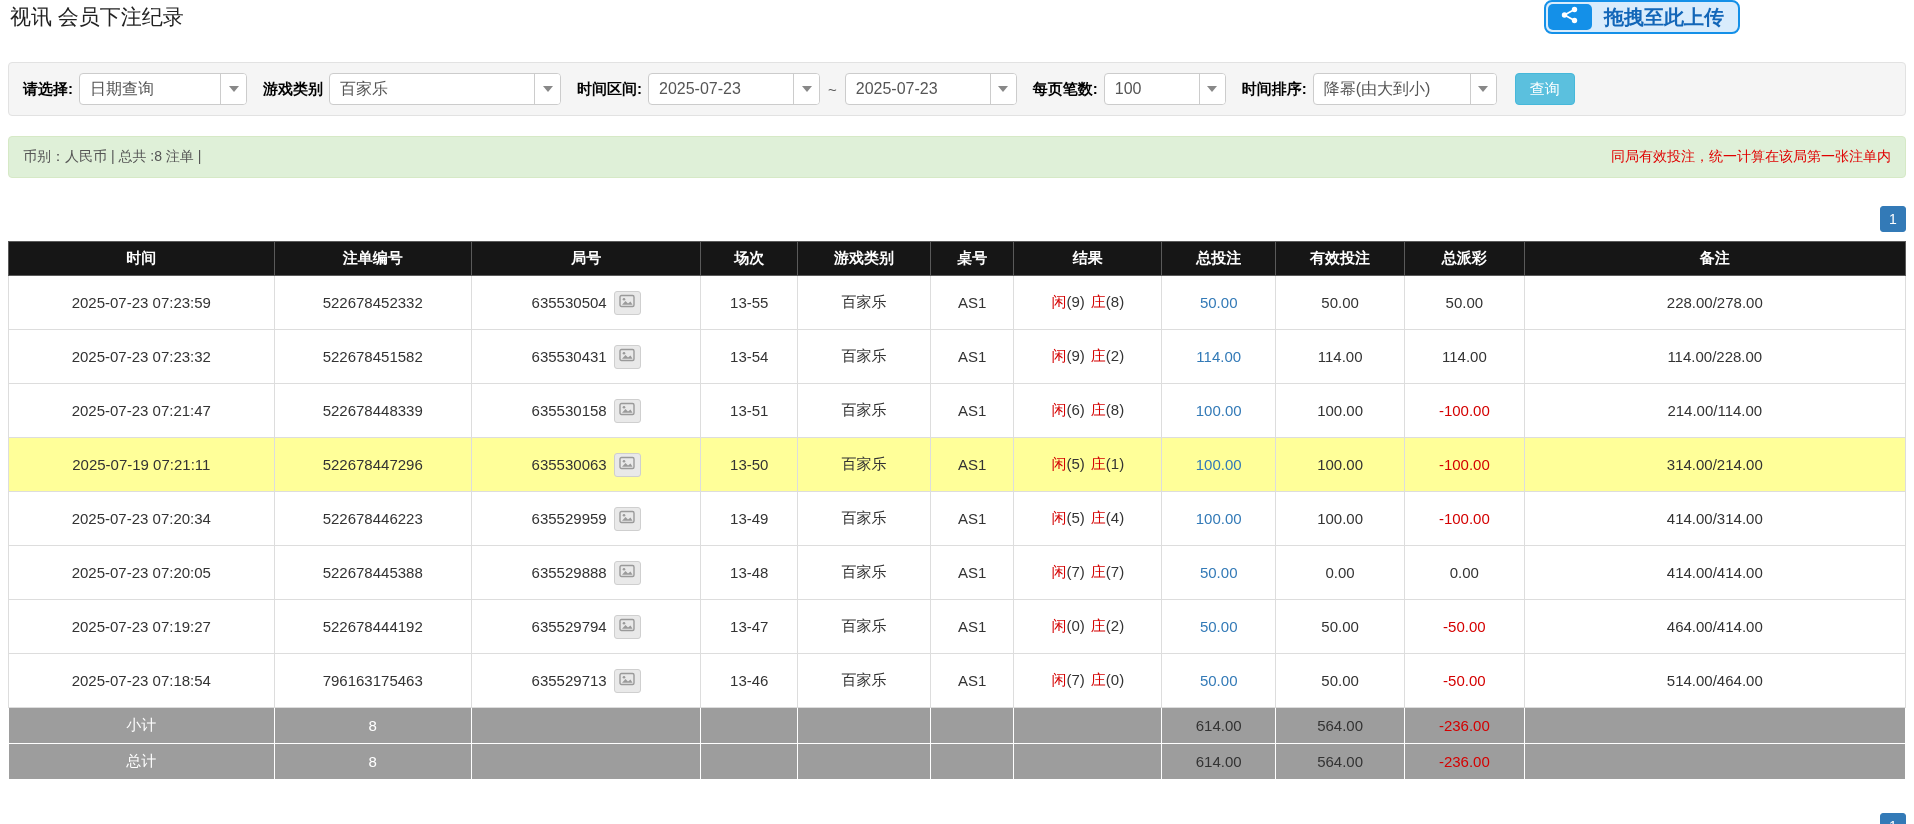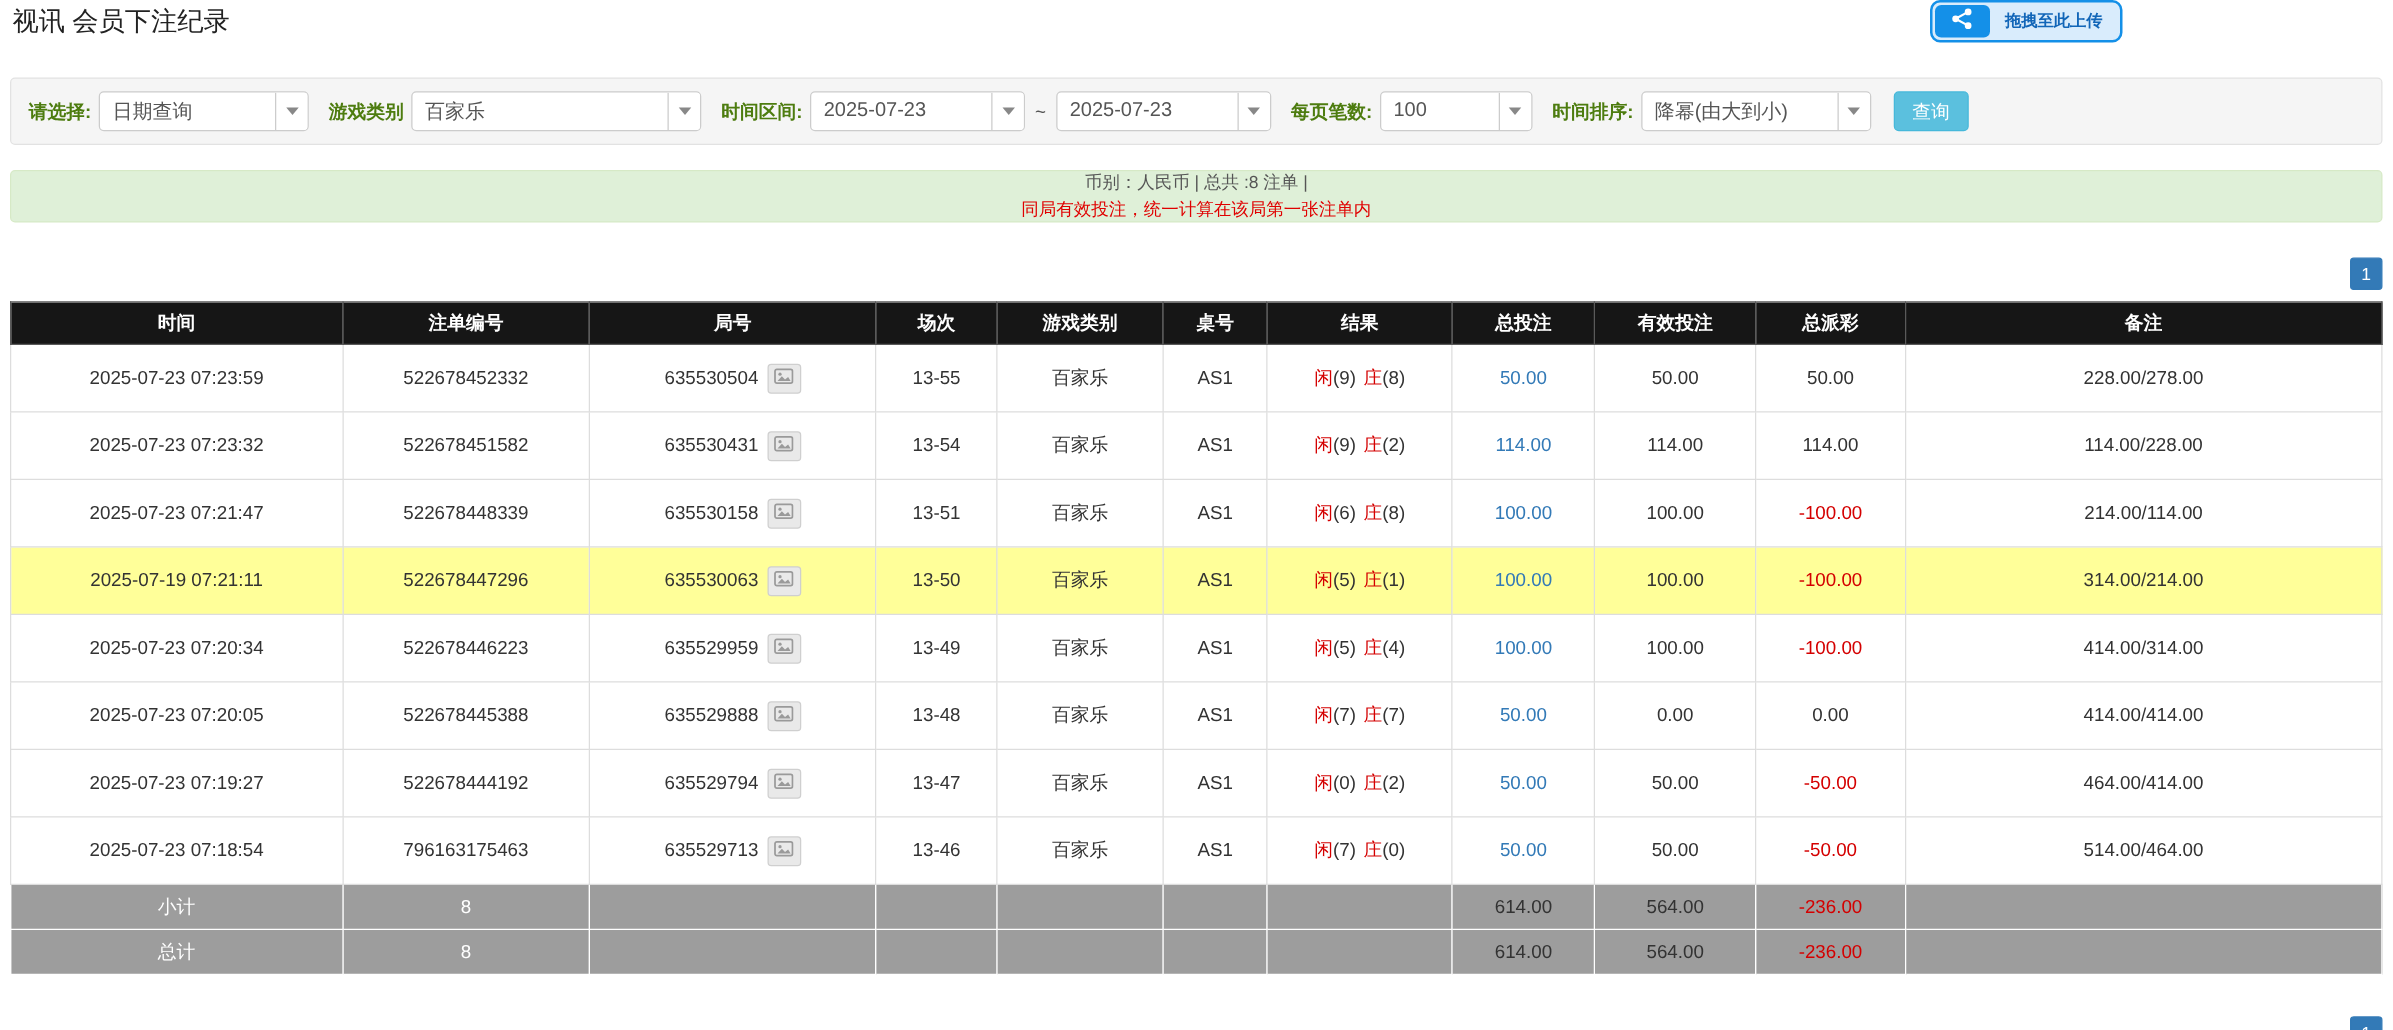--- a/index.html
+++ b/index.html
@@ -8,42 +8,42 @@
     background: #fff; font-family: "Liberation Sans", "DejaVu Sans", sans-serif;
   }
 
   
   .topbar { position: relative; height: 62px; }
   .page-title { position: absolute; left: 10px; top: 3px; font-size: 21px; color: #222; font-weight: 500; }
   .upload { position: absolute; left: 1544px; top: 0; display: flex; align-items: center;
     background: #d9ecfc; border: 2px solid #1490e8; border-radius: 8px; padding: 2px; height: 34px; cursor: pointer; }
   .upload-tile { width: 44px; height: 26px; background: #1490e8; border-radius: 5px;
     display: flex; align-items: center; justify-content: center; }
-  .upload-label { padding: 0 12px; font-weight: bold; color: #1266b8; font-size: 13px; white-space: nowrap; }
+  .upload-label { padding: 0 12px; font-weight: bold; color: #1266b8; font-size: 20px; white-space: nowrap; }
 
   
   .filter-bar { margin: 0 8px; height: 54px; background: #f5f5f5; border: 1px solid #e2e2e2;
     border-radius: 4px; display: flex; align-items: center; padding: 0 14px; gap: 6px; }
-  .f-label { color: #4d7c0f; font-weight: bold; font-size: 15px; white-space: nowrap; margin-left: 10px; }
+  .f-label { color: #000000; font-weight: bold; font-size: 15px; white-space: nowrap; margin-left: 10px; }
   .f-label.first { margin-left: 0; }
   .combo { display: flex; height: 32px; background: #fff; border: 1px solid #ccc; border-radius: 4px; overflow: hidden; flex: none; }
   .combo-value { padding: 0 10px; display: flex; align-items: center; font-size: 16px; color: #555;
     flex: 1; white-space: nowrap; overflow: hidden; cursor: pointer; }
   .combo-caret { width: 26px; border-left: 1px solid #ccc; display: flex; align-items: center;
     justify-content: center; background: #fff; cursor: pointer; border-top:none; border-right:none; border-bottom:none; padding:0; }
   .caret { width: 0; height: 0; border-left: 5px solid transparent; border-right: 5px solid transparent; border-top: 6px solid #888; }
   .w-mode { width: 168px; } .w-game { width: 232px; } .w-date { width: 172px; }
   .w-size { width: 122px; } .w-sort { width: 184px; }
   .tilde { color: #555; font-size: 15px; margin: 0 2px; }
   .search-btn { margin-left: 12px; height: 32px; padding: 0 14px; background: #5bc0de; border: 1px solid #46b8da;
     color: #fff; font-size: 15px; border-radius: 4px; cursor: pointer; flex: none; }
 
   
   .summary-bar { margin: 20px 8px 0; height: 42px; background: #dff0d8; border: 1px solid #d6e9c6;
-    border-radius: 4px; display: flex; align-items: center; justify-content: space-between; padding: 0 14px; flex-direction: column; }
+    border-radius: 4px; display: flex; align-items: center; justify-content: space-between; padding: 0 14px; }
   .summary-left { color: #555; font-size: 14px; }
   .summary-note { color: #e00000; font-size: 14px; }
 
   
   .pager-top { display: flex; justify-content: flex-end; margin: 28px 8px 9px; }
   .pager-bottom { position: absolute; top: 813px; right: 8px; display: flex; justify-content: flex-end; }
   .page-btn { min-width: 26px; height: 26px; background: #337ab7; border: 1px solid #337ab7; color: #fff;
     font-size: 14px; border-radius: 3px; display: flex; align-items: center; justify-content: center; cursor: pointer; }
 
   

